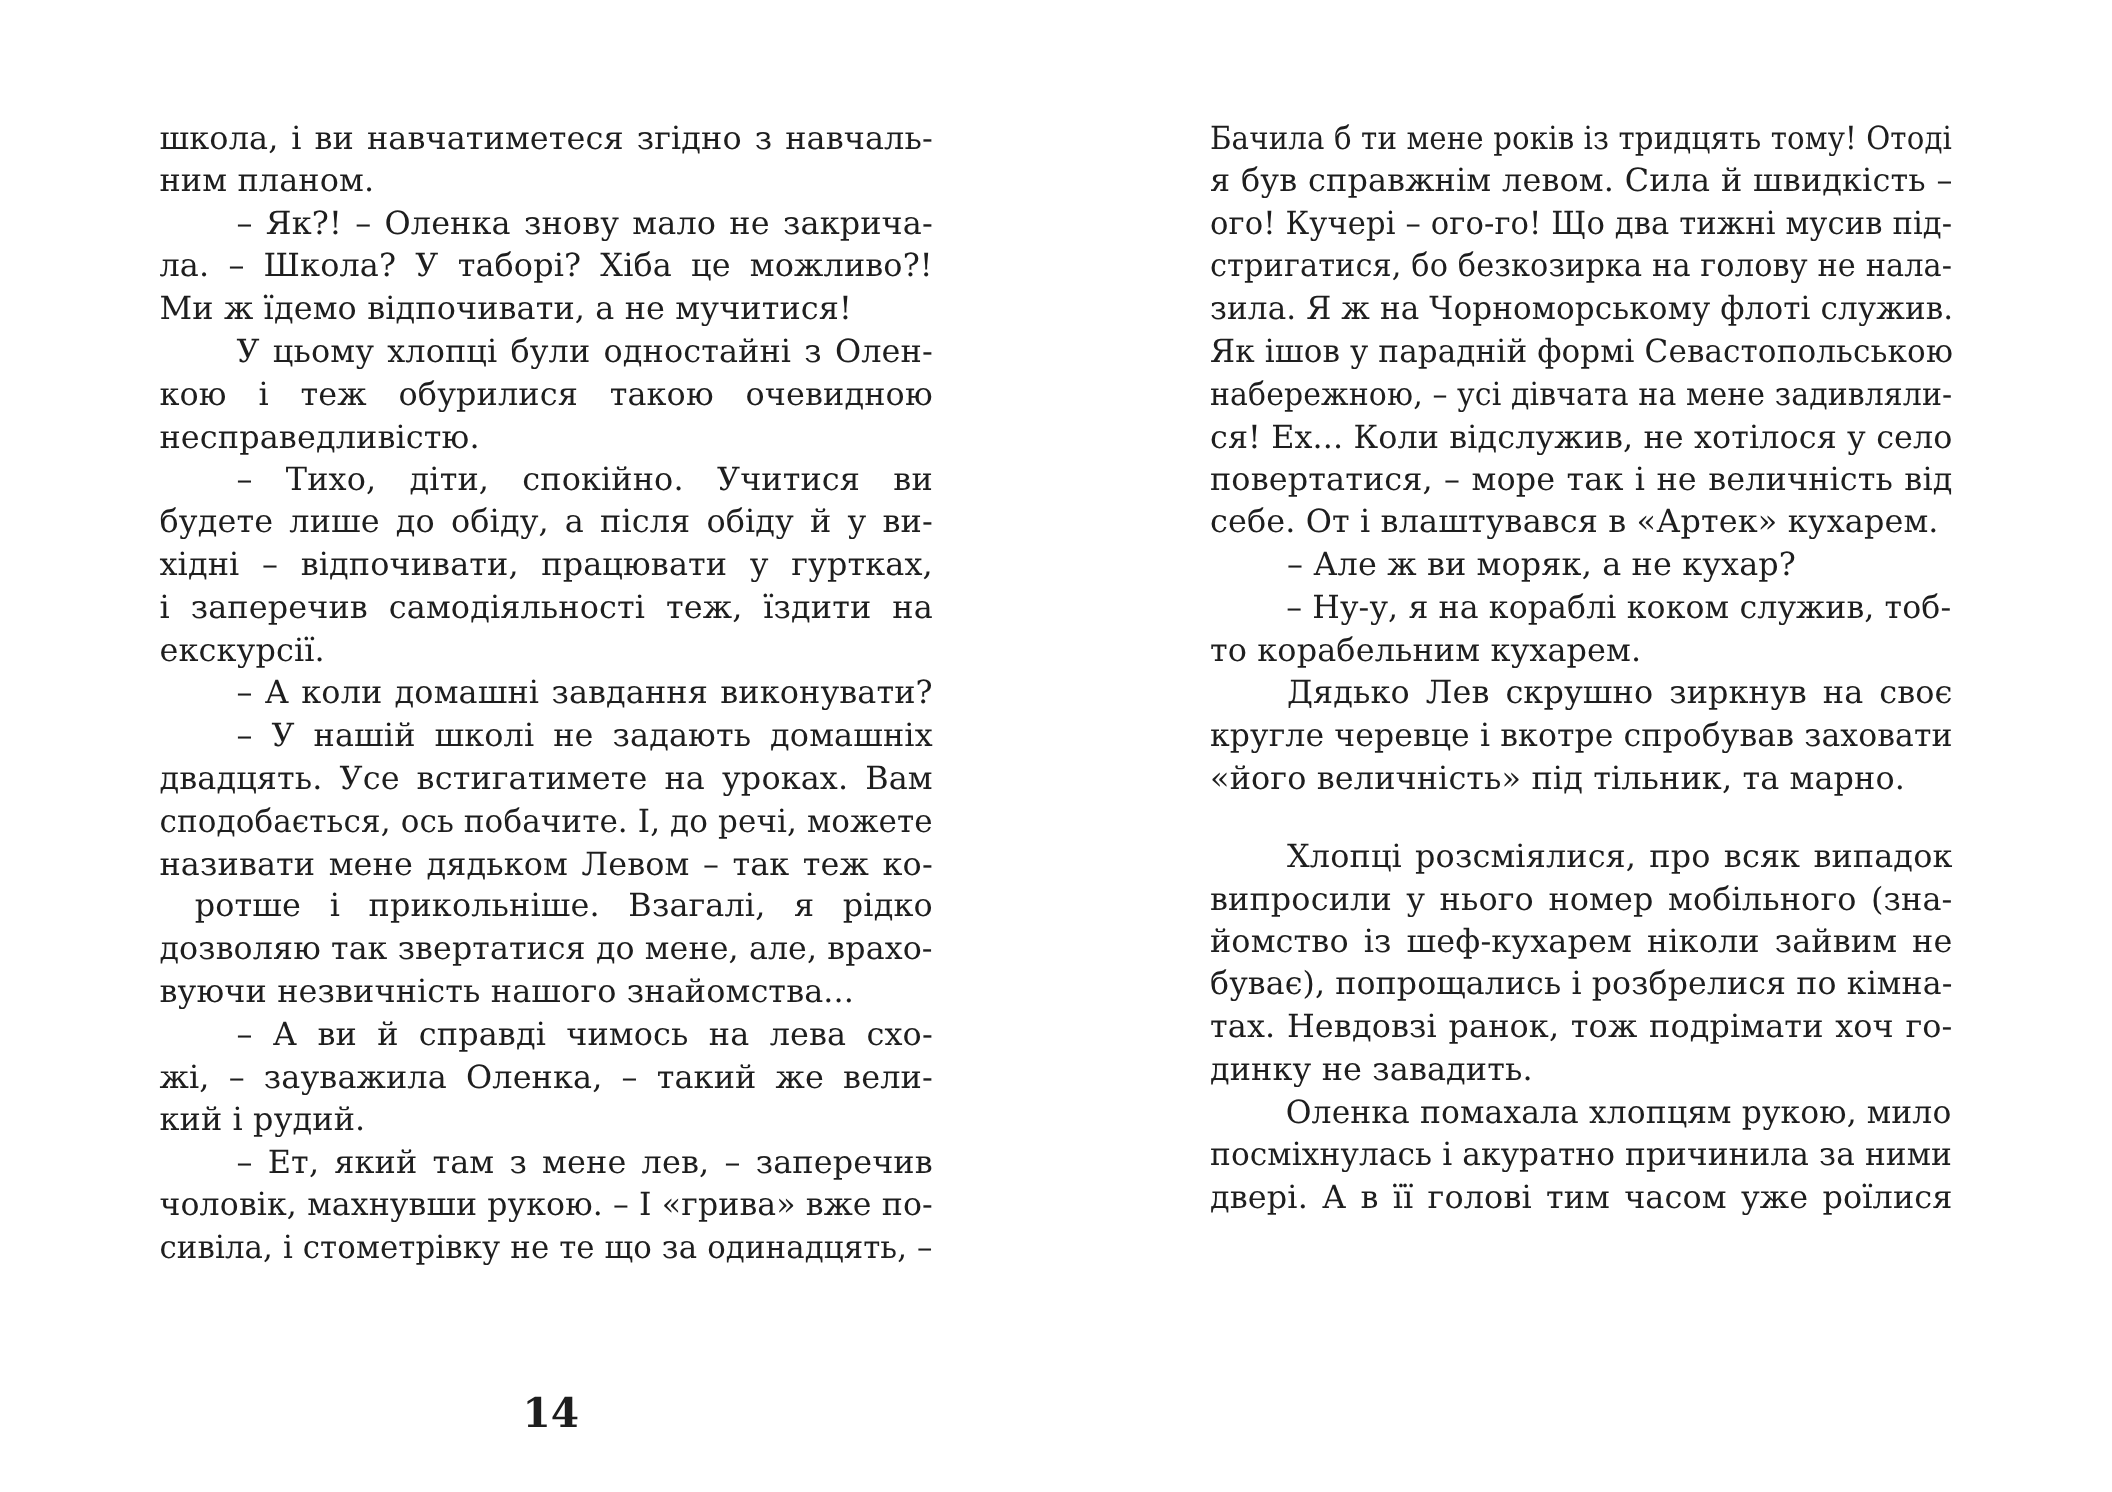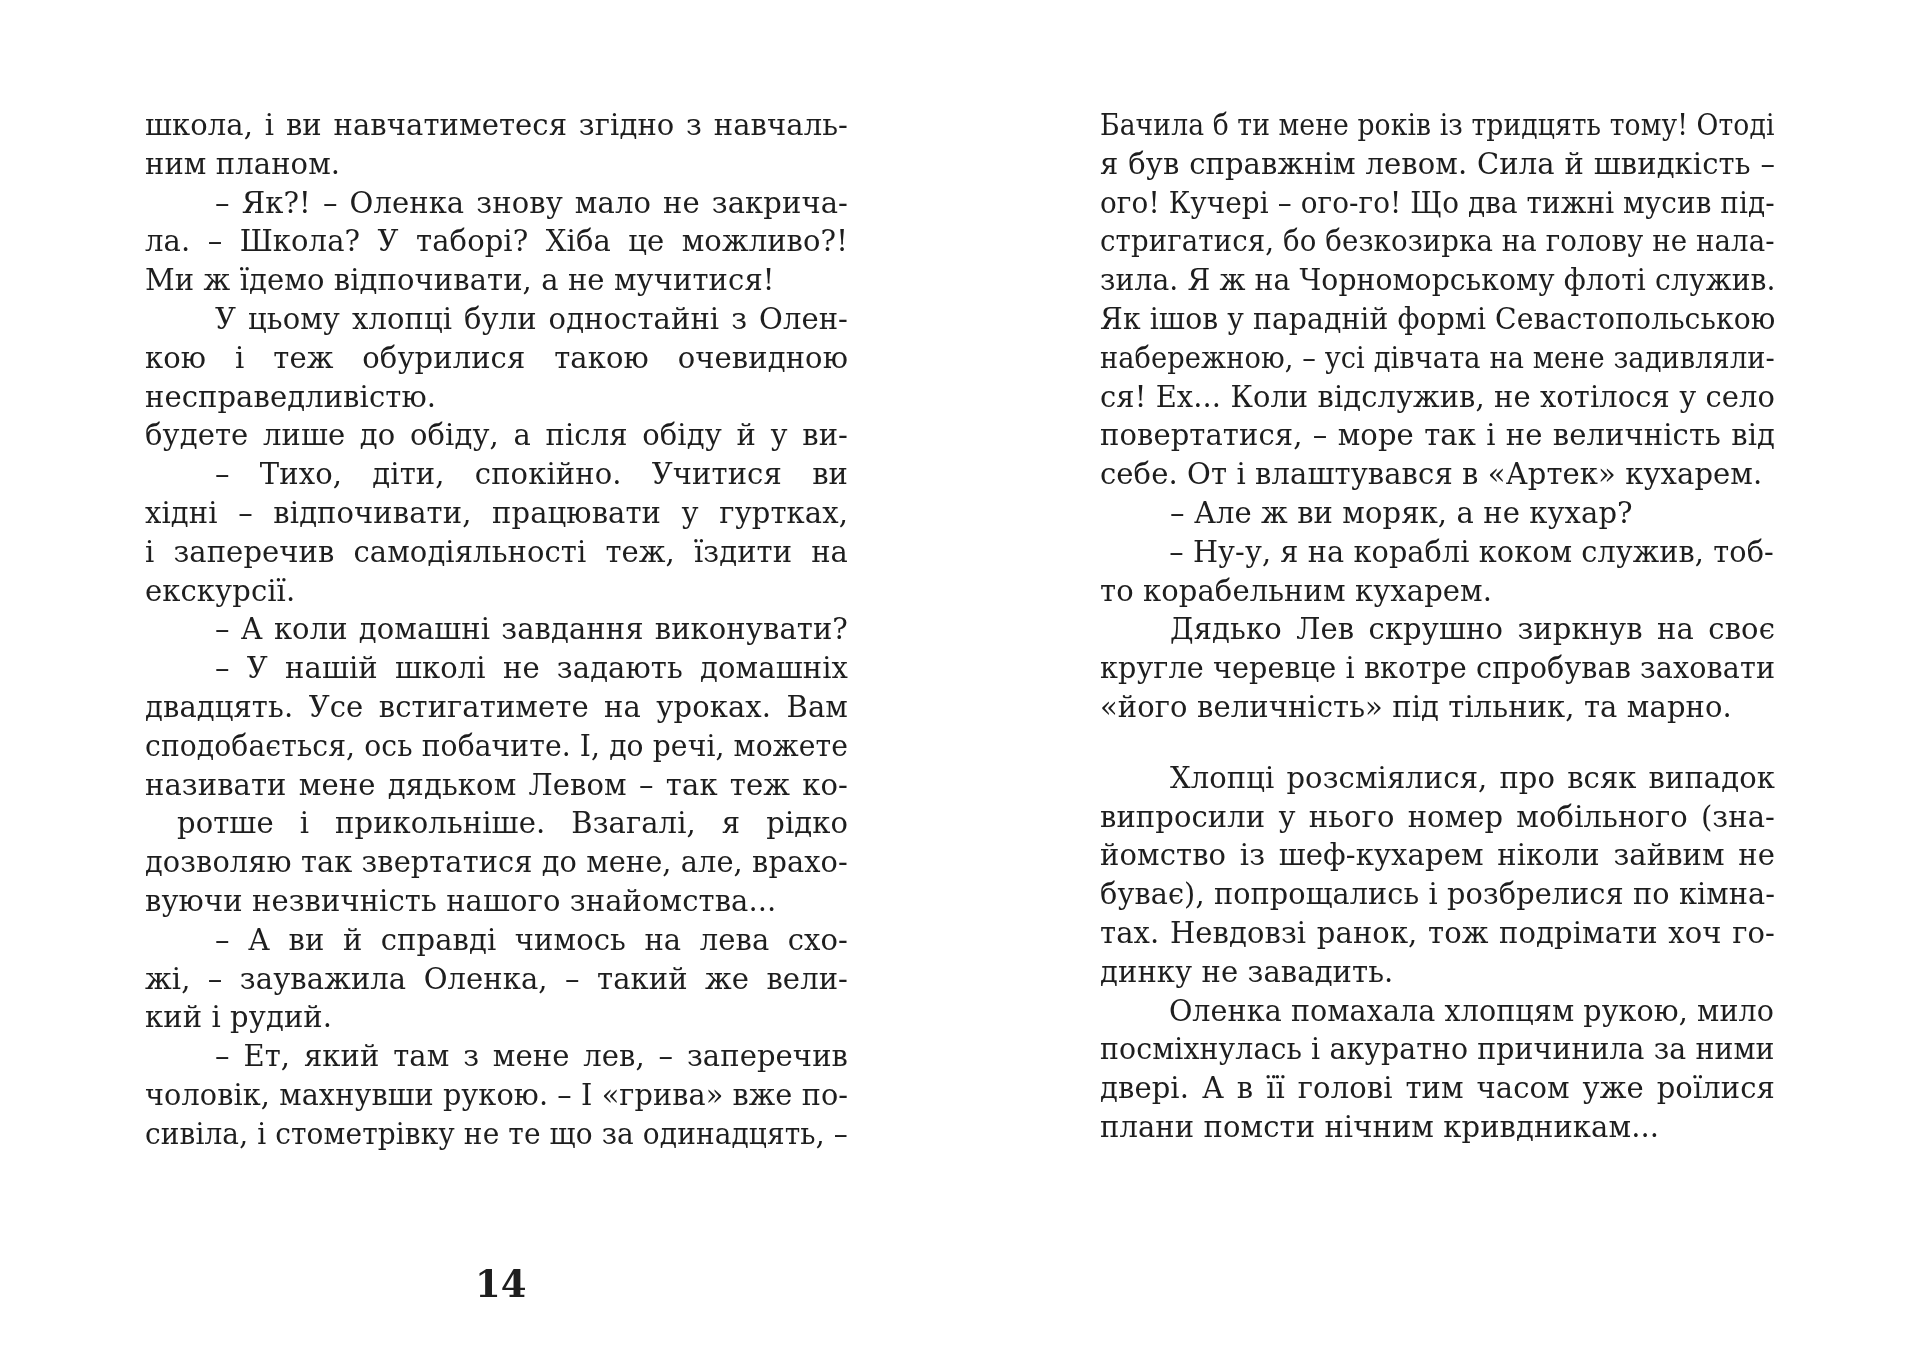--- a/index.html
+++ b/index.html
@@ -62,22 +62,22 @@
 <div class="page page-left">
   <div class="column" id="left-column">
       <div class="line justify" style="white-space: normal; text-align-last: justify;">школа, і ви навчатиметеся згідно з навчаль-</div>
       <div class="line">ним планом.</div>
       <div class="line indent justify" style="white-space: normal; text-align-last: justify;">– Як?! – Оленка знову мало не закрича-</div>
       <div class="line justify" style="white-space: normal; text-align-last: justify;">ла. – Школа? У таборі? Хіба це можливо?!</div>
       <div class="line">Ми ж їдемо відпочивати, а не мучитися!</div>
       <div class="line indent justify" style="white-space: normal; text-align-last: justify;">У цьому хлопці були одностайні з Олен-</div>
       <div class="line justify" style="white-space: normal; text-align-last: justify;">кою і теж обурилися такою очевидною</div>
       <div class="line">несправедливістю.</div>
+      <div class="line indent justify" style="white-space: normal; text-align-last: justify;">– Тихо, діти, спокійно. Учитися ви</div>
       <div class="line justify" style="white-space: normal; text-align-last: justify;">будете лише до обіду, а після обіду й у ви-</div>
-      <div class="line indent justify" style="white-space: normal; text-align-last: justify;">– Тихо, діти, спокійно. Учитися ви</div>
       <div class="line justify" style="white-space: normal; text-align-last: justify;">хідні – відпочивати, працювати у гуртках,</div>
       <div class="line justify" style="white-space: normal; text-align-last: justify;">і заперечив самодіяльності теж, їздити на</div>
       <div class="line">екскурсії.</div>
       <div class="line indent justify" style="white-space: normal; text-align-last: justify;">– А коли домашні завдання виконувати?</div>
       <div class="line indent justify" style="white-space: normal; text-align-last: justify;">– У нашій школі не задають домашніх</div>
       <div class="line justify" style="white-space: normal; text-align-last: justify;">двадцять. Усе встигатимете на уроках. Вам</div>
       <div class="line justify" style="white-space: nowrap; text-align-last: left; text-align: left; display: block; transform: scaleX(0.972); width: 102.881%;">сподобається, ось побачите. І, до речі, можете</div>
       <div class="line justify" style="white-space: normal; text-align-last: justify;">називати мене дядьком Левом – так теж ко-</div>
       <div class="line justify" style="white-space: normal; text-align-last: justify; margin-left: 32px;">ротше і прикольніше. Взагалі, я рідко кому</div>
       <div class="line justify" style="white-space: nowrap; text-align-last: left; text-align: left; display: block; transform: scaleX(0.993); width: 100.705%;">дозволяю так звертатися до мене, але, врахо-</div>
@@ -112,15 +112,14 @@
       <div class="line">«його величність» під тільник, та марно.</div>
       <div class="line indent justify" style="white-space: normal; text-align-last: justify; margin-top: 32px;">Хлопці розсміялися, про всяк випадок</div>
       <div class="line justify" style="white-space: normal; text-align-last: justify;">випросили у нього номер мобільного (зна-</div>
       <div class="line justify" style="white-space: normal; text-align-last: justify;">йомство із шеф-кухарем ніколи зайвим не</div>
       <div class="line justify" style="white-space: nowrap; text-align-last: left; text-align: left; display: block; transform: scaleX(0.991); width: 100.908%;">буває), попрощались і розбрелися по кімна-</div>
       <div class="line justify" style="white-space: normal; text-align-last: justify;">тах. Невдовзі ранок, тож подрімати хоч го-</div>
       <div class="line">динку не завадить.</div>
       <div class="line indent justify" style="white-space: nowrap; text-align-last: left; text-align: left; display: block; transform: scaleX(0.984); width: 101.626%;">Оленка помахала хлопцям рукою, мило</div>
       <div class="line justify" style="white-space: nowrap; text-align-last: left; text-align: left; display: block; transform: scaleX(0.978); width: 102.249%;">посміхнулась і акуратно причинила за ними</div>
       <div class="line justify" style="white-space: normal; text-align-last: justify;">двері. А в її голові тим часом уже роїлися</div>
-      <div class="line">плани помсти нічним кривдникам...</div>
     </div>
 </div>
 
 </body></html>

